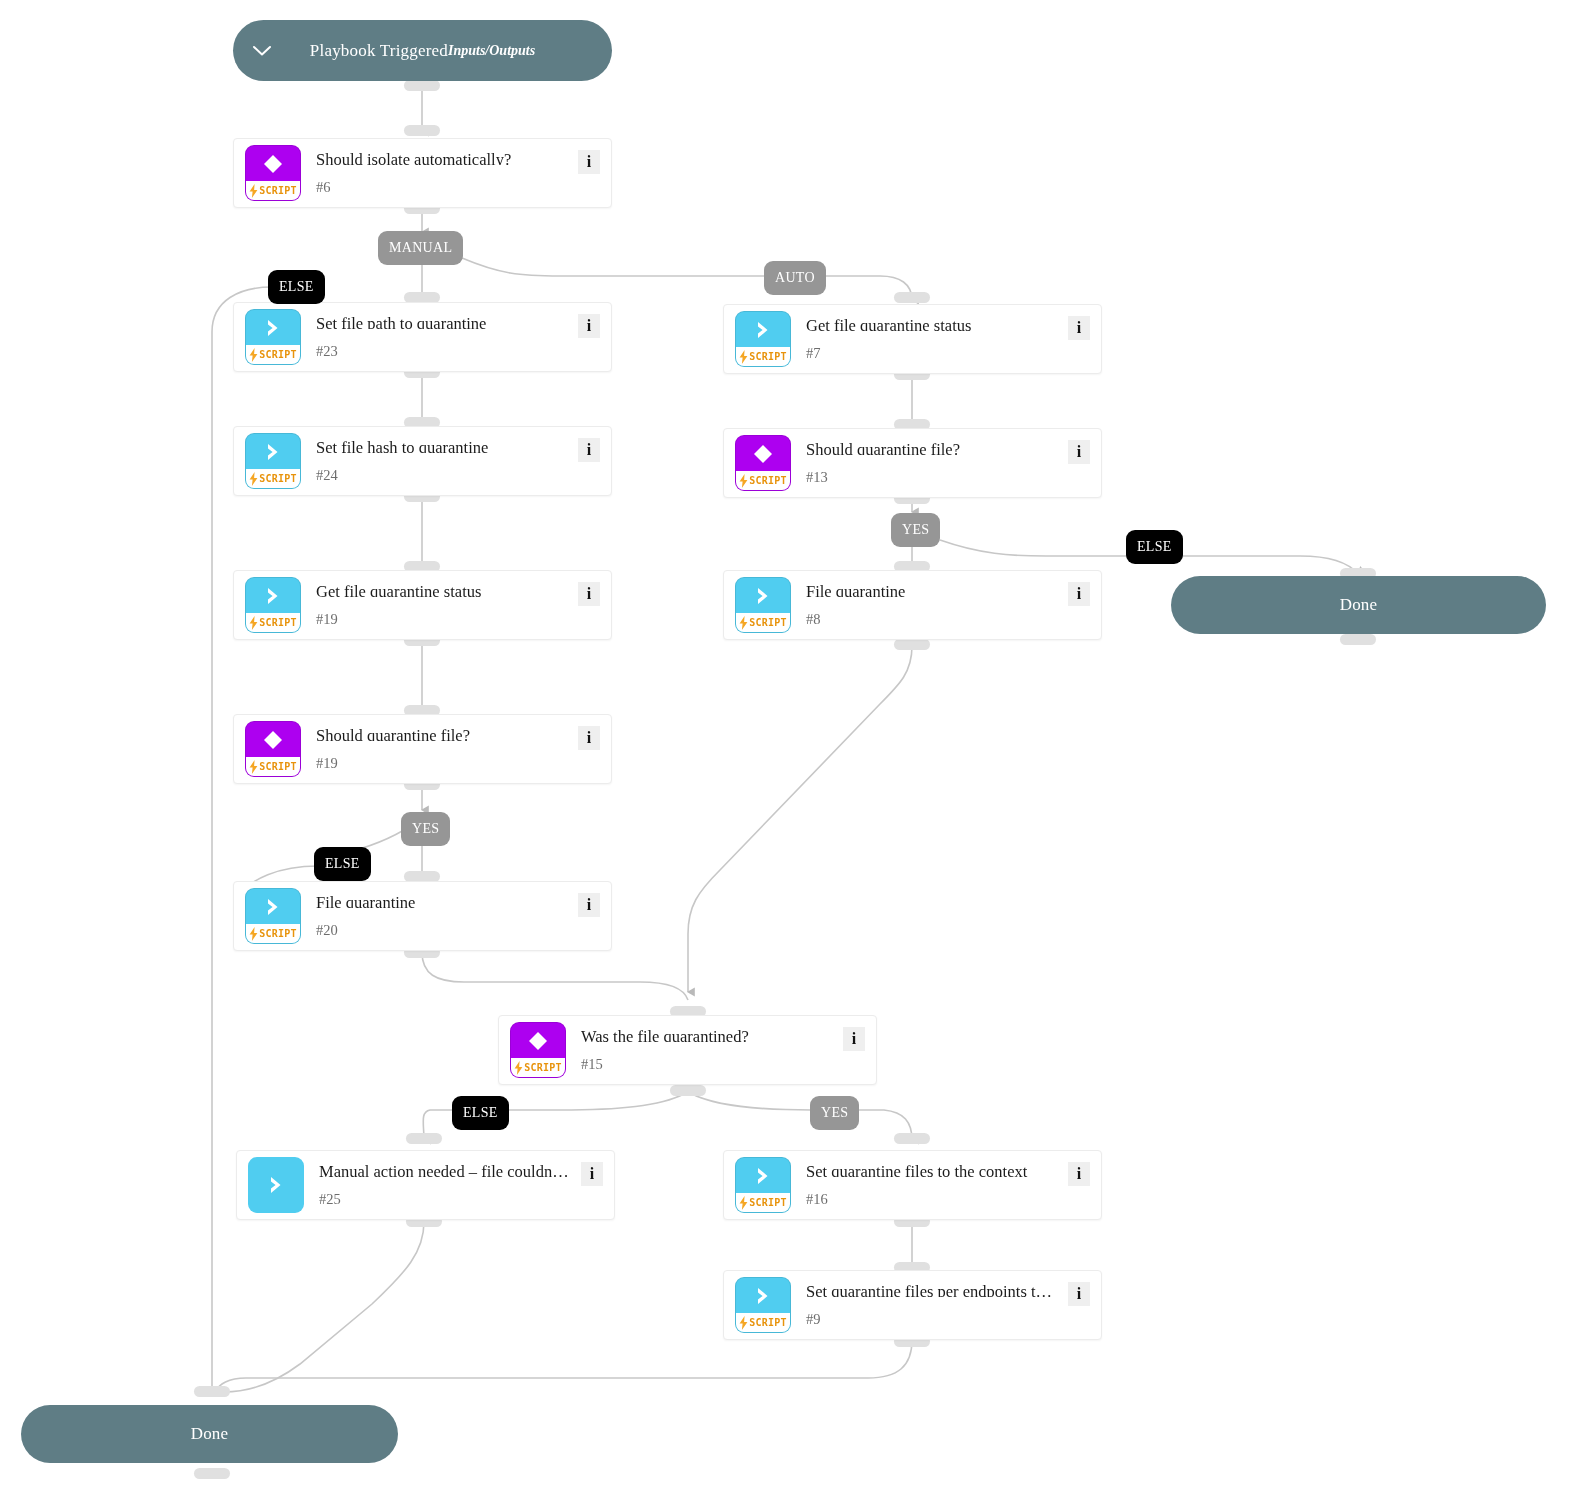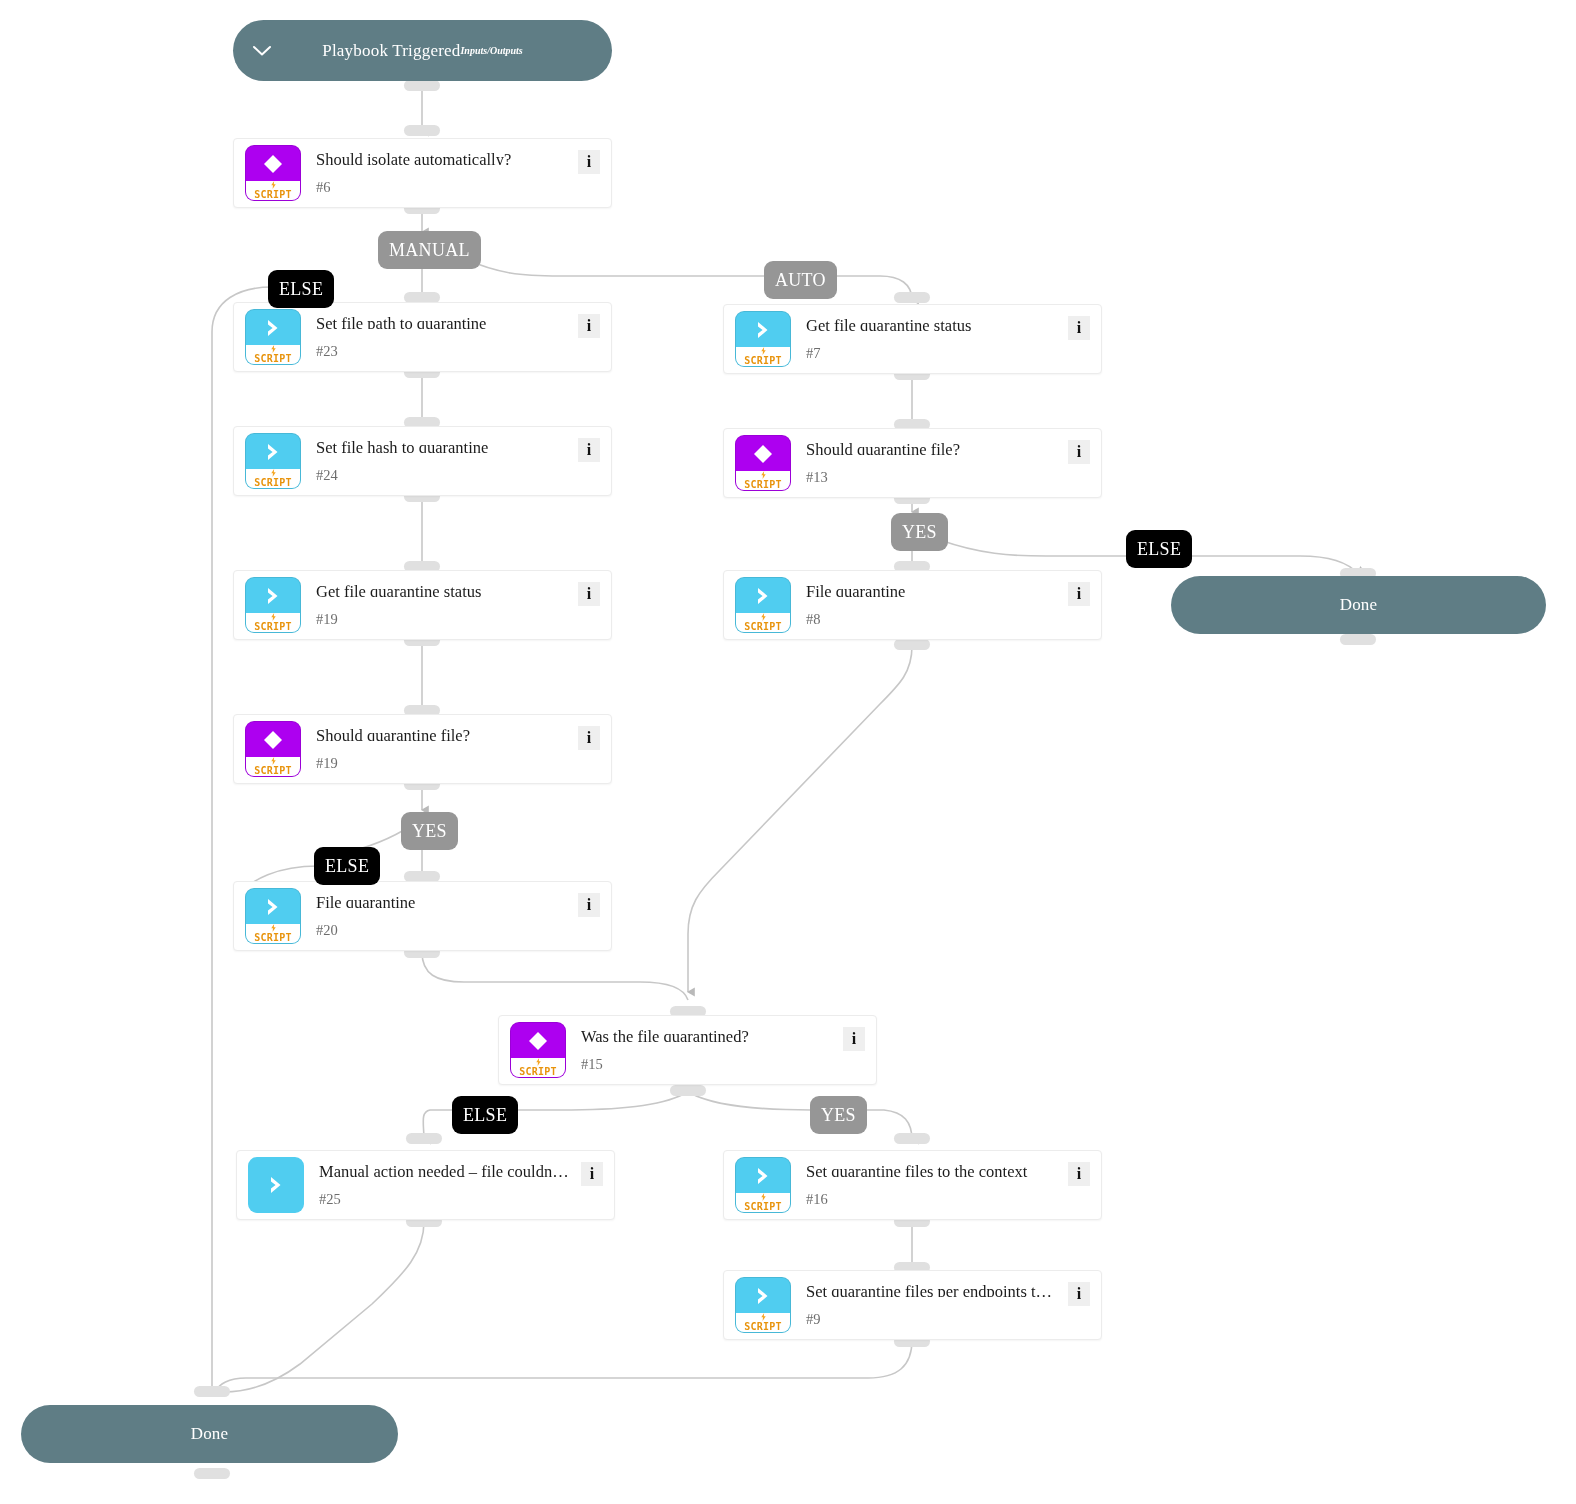--- a/index.html
+++ b/index.html
@@ -60,21 +60,21 @@
     box-sizing: border-box;
   }
   .pill-title {
     font-size: 17px;
     line-height: 1.25;
     color: #ffffff;
     text-align: center;
     letter-spacing: .2px;
   }
   .pill-sub {
-    font-size: 10px;
+    font-size: 14px;
     font-style: italic;
     font-weight: bold;
     color: #ffffff;
     text-align: right;
     margin-top: 0;
   }
   .pill-chevron {
     position: absolute;
     left: 18px;
     top: 50%;
@@ -121,21 +121,20 @@
     align-items: center;
     justify-content: center;
   }
   .tile-strip {
     height: 19px;
     background: #ffffff;
     display: flex;
     align-items: center;
     justify-content: center;
     gap: 1px;
-    flex-direction: column;
   }
   .strip-bolt { display: block; }
   .strip-text {
     font-family: "DejaVu Sans Mono", "Liberation Mono", monospace;
     font-size: 10px;
     font-weight: bold;
     color: #e8930c;
     letter-spacing: .2px;
     line-height: 1;
   }
@@ -181,21 +180,21 @@
     color: #111111;
     line-height: 1;
     cursor: pointer;
   }
 
   
   .badge {
     position: absolute;
     border-radius: 9px;
     color: #ffffff;
-    font-size: 18px;
+    font-size: 14px;
     line-height: 1;
     padding: 10px 11px;
     z-index: 6;
     display: flex;
     align-items: center;
     justify-content: center;
     letter-spacing: .3px;
     white-space: nowrap;
   }
   .badge-gray  { background: #969696; }

